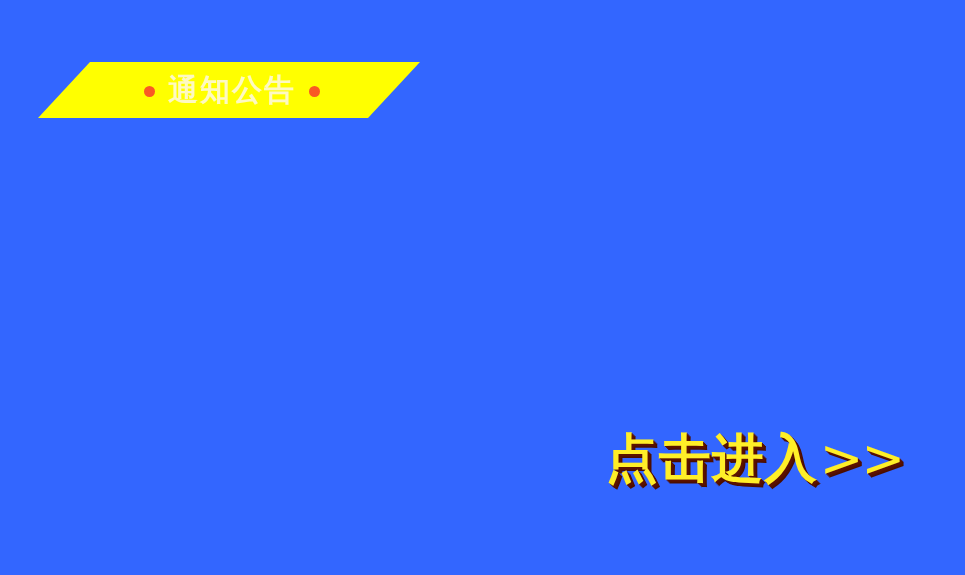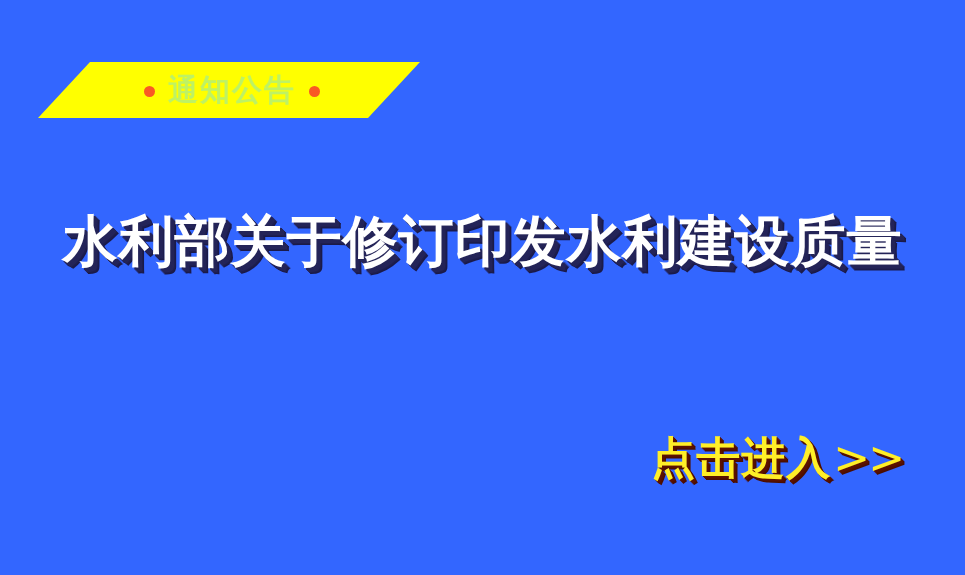--- a/index.html
+++ b/index.html
@@ -50,21 +50,21 @@
   .banner-dot {
     width: 11px;
     height: 11px;
     border-radius: 50%;
     background: #f95a24;
     flex: none;
     position: relative;
     top: 1px;
   }
   #banner-label {
-    color: #bef264;
+    color: #fef9c3;
     font-size: 30px;
     font-weight: bold;
     letter-spacing: 2px;
     line-height: 1;
     white-space: nowrap;
     font-family: "DejaVu Sans", "Liberation Sans", sans-serif;
   }
 
   
   #headline {
@@ -94,21 +94,21 @@
   #headline-line-2 { letter-spacing: 4px; }
 
   
   #enter-link {
     position: absolute;
     right: 62px;
     top: 434px;
     display: inline-flex;
     align-items: baseline;
     color: #ffef28;
-    font-size: 44px;
+    font-size: 52px;
     font-weight: bold;
     line-height: 48px;
     letter-spacing: 1px;
     white-space: nowrap;
     cursor: pointer;
     text-decoration: none;
     text-shadow:
        1px 1px 0 #5c1200,
        2px 2px 0 #5c1200,
        3px 3px 0 #531000,
@@ -131,21 +131,20 @@
   <div id="banner-wrap">
     <div id="banner-shape"></div>
     <div id="banner-inner">
       <span class="banner-dot"></span>
       <span id="banner-label">通知公告</span>
       <span class="banner-dot"></span>
     </div>
   </div>
 
   <div id="headline">
-    <span class="hl-line" id="headline-line-1">水利部关于修订印发水利建设质量</span>
   </div>
 
   <a id="enter-link" href="#">
     <span id="enter-link-label">点击进入</span>
     <span id="enter-link-arrows">&gt;&gt;</span>
   </a>
 
 </div>
 
 </body></html>

